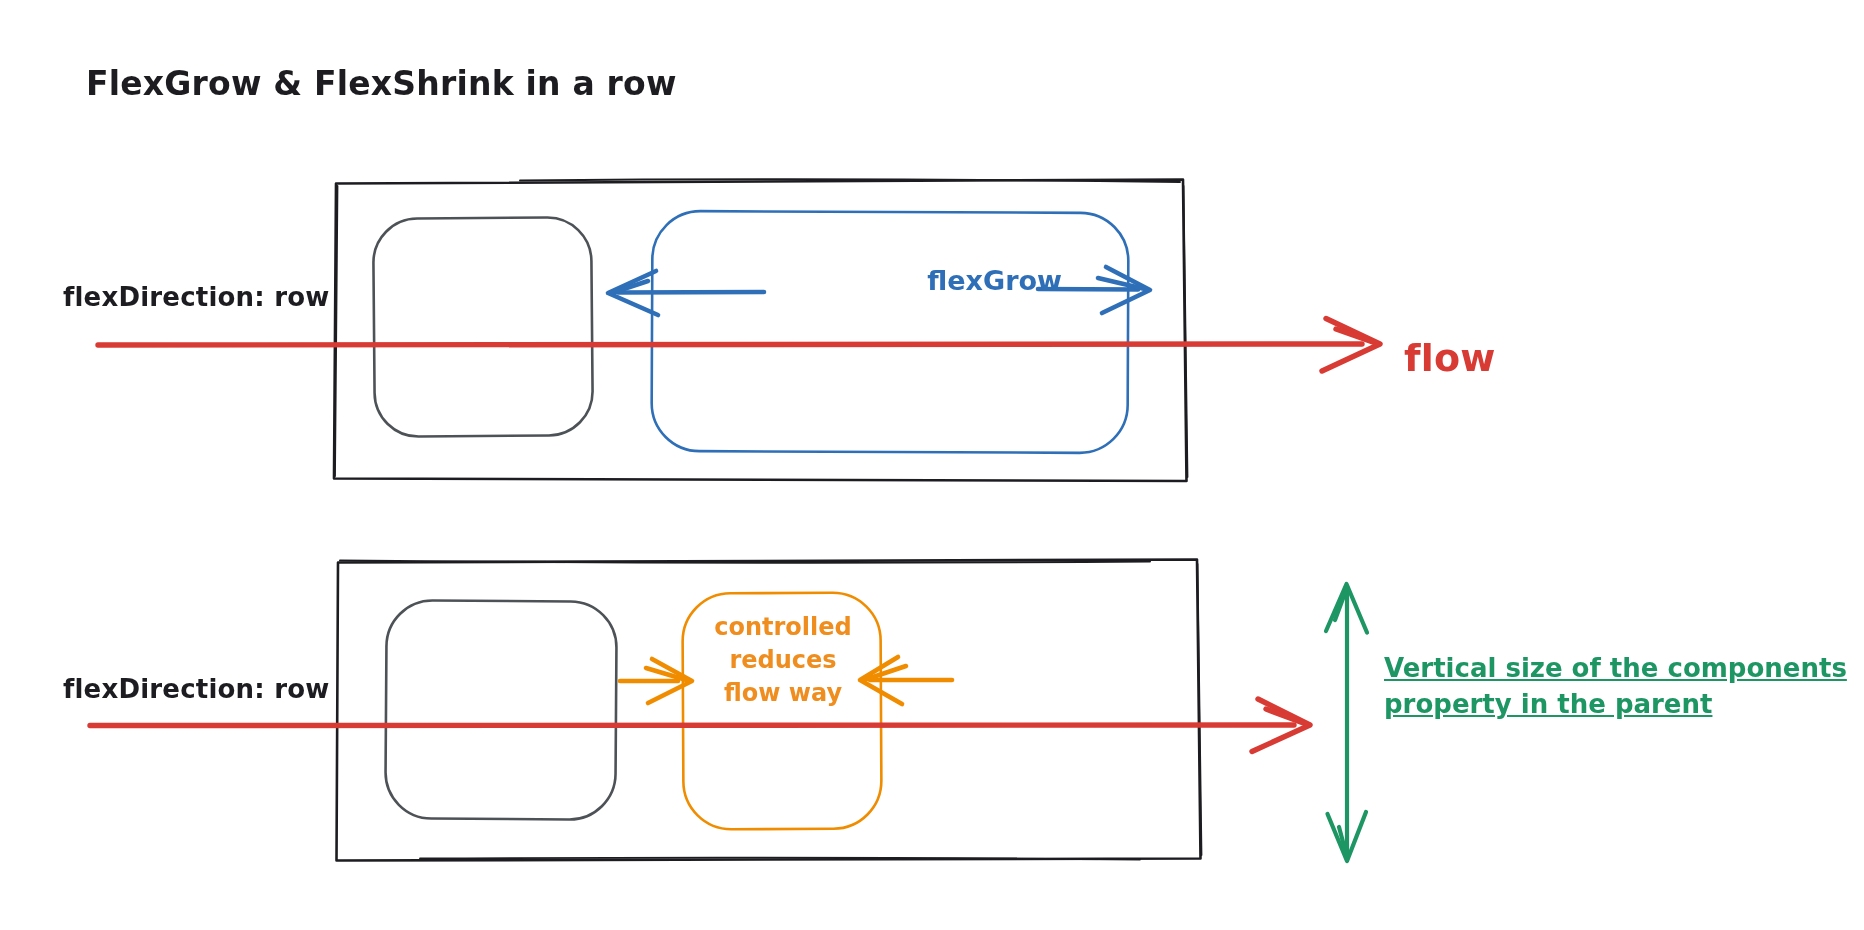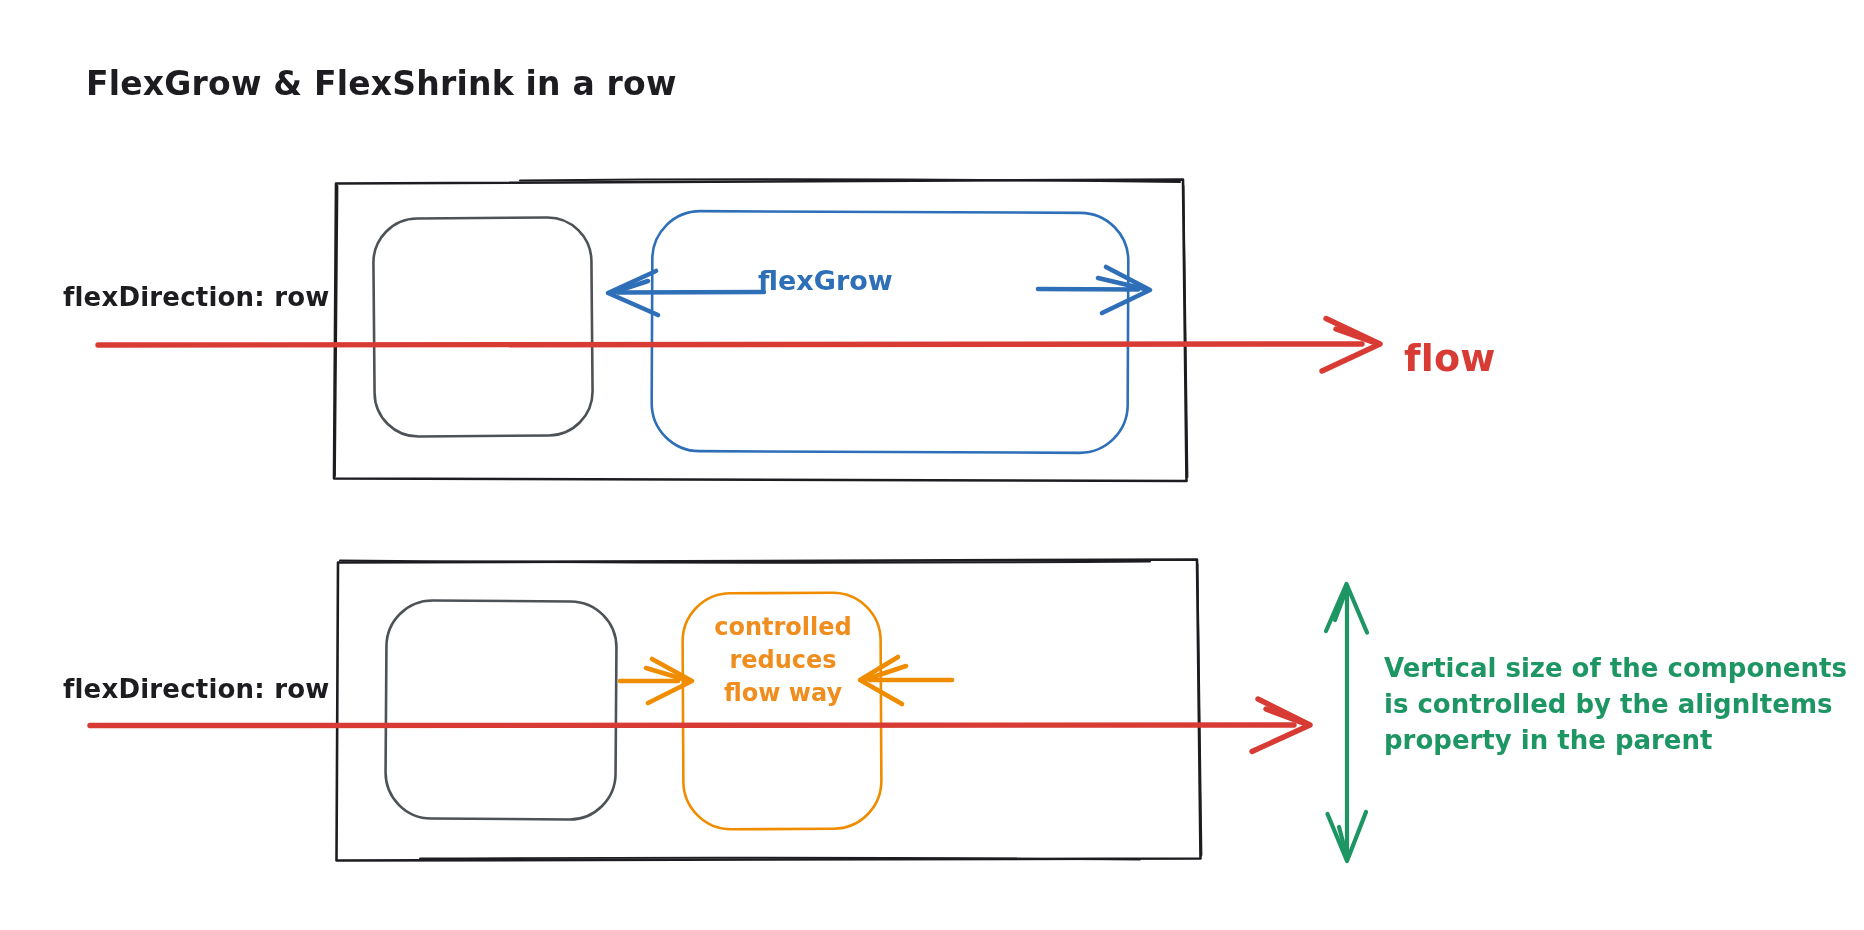--- a/index.html
+++ b/index.html
@@ -38,21 +38,21 @@
     font-size: 26px;
     line-height: 32px;
     font-weight: 600;
   }
   .dir-label.top { left: 63px; top: 281px; }
   .dir-label.bottom { left: 63px; top: 673px; }
   .grow-caption {
     position: absolute;
     left: 758px; top: 264px;
     width: 304px;
-    text-align: left;
+    text-align: right;
     color: #2e6fb8;
     font-size: 27px;
     line-height: 33px;
     font-weight: 600;
   }
   .shrink-caption {
     position: absolute;
     left: 687px; top: 611px;
     width: 192px;
     text-align: center;
@@ -69,20 +69,21 @@
     font-weight: 700;
   }
   .align-note {
     position: absolute;
     left: 1384px; top: 650px;
     color: #1e9664;
     font-size: 26px;
     line-height: 36px;
     font-weight: 600;
     white-space: nowrap;
+    text-decoration: underline;
   }
 </style>
 </head>
 <body>
 
 <div id="stage">
 
   <svg id="sketch-layer" viewBox="0 0 1864 930" xmlns="http://www.w3.org/2000/svg">
 
     <g fill="none" stroke="#1d1d21" stroke-width="2.6" stroke-linecap="round" stroke-linejoin="round">
@@ -173,17 +174,16 @@
   <div class="label dir-label bottom">flexDirection: row</div>
 
   <div class="shrink-caption">
     <div>controlled</div>
     <div>reduces</div>
     <div>flow way</div>
   </div>
 
   <div class="align-note">
     <div>Vertical size of the components</div>
-    <div>is controlled by the alignItems</div>
     <div>property in the parent</div>
   </div>
 
 </div>
 
 </body></html>

